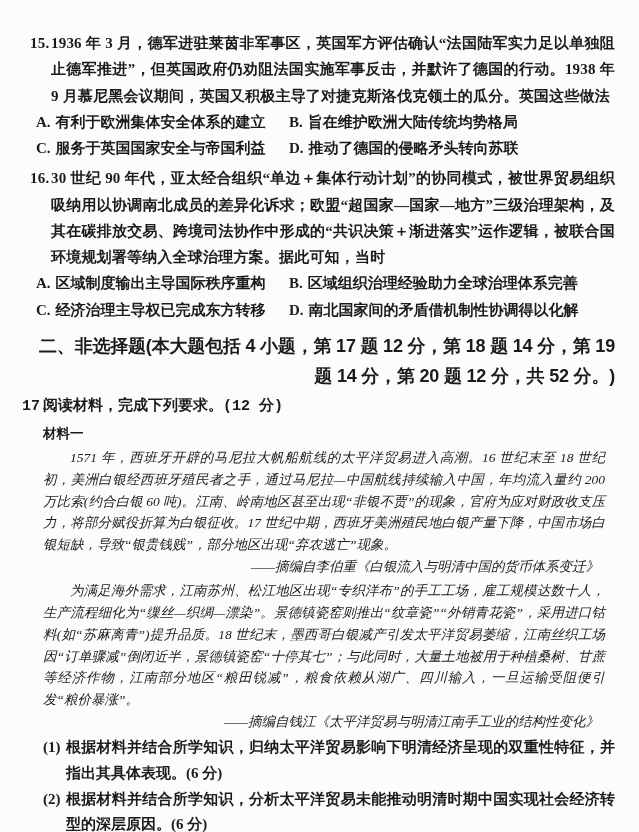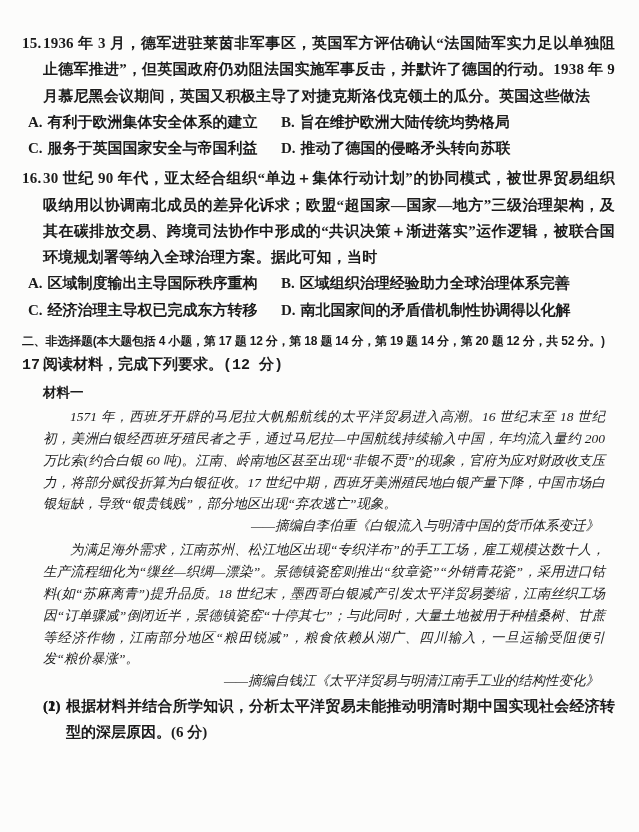--- a/index.html
+++ b/index.html
@@ -41,29 +41,30 @@
     margin-left: 3px;
     font-size: 15px;
     line-height: 1.75;
     font-weight: 600;
   }
   .opt-row {
     display: grid;
     grid-template-columns: 253px auto;
   }
   .opt-label { margin-right: 5px; }
-  .mcq { margin-bottom: 4px; }
+  .mcq { margin-bottom: 4px; margin-left: 8px; }
   
   .section-header {
     font-family: "Liberation Sans", "DejaVu Sans", sans-serif;
     font-weight: bold;
-    font-size: 12px;
+    font-size: 18px;
     line-height: 1.7;
     margin: 8px 0 2px -3px;
     letter-spacing: -0.2px;
+    text-align: right;
   }
   
   .q17 {
     position: relative;
     padding-left: 18px;
     font-size: 15px;
     font-weight: 600;
     line-height: 1.75;
     font-family: Liberation Mono, monospace;
   }
@@ -151,20 +152,20 @@
     </div>
 
     <div class="material-label">材料一</div>
     <p class="material-text">1571 年，西班牙开辟的马尼拉大帆船航线的太平洋贸易进入高潮。16 世纪末至 18 世纪初，美洲白银经西班牙殖民者之手，通过马尼拉—中国航线持续输入中国，年均流入量约 200 万比索(约合白银 60 吨)。江南、岭南地区甚至出现“非银不贾”的现象，官府为应对财政收支压力，将部分赋役折算为白银征收。17 世纪中期，西班牙美洲殖民地白银产量下降，中国市场白银短缺，导致“银贵钱贱”，部分地区出现“弃农逃亡”现象。</p>
     <div class="material-source">——摘编自李伯重《白银流入与明清中国的货币体系变迁》</div>
 
     <p class="material-text">为满足海外需求，江南苏州、松江地区出现“专织洋布”的手工工场，雇工规模达数十人，生产流程细化为“缫丝—织绸—漂染”。景德镇瓷窑则推出“纹章瓷”“外销青花瓷”，采用进口钴料(如“苏麻离青”)提升品质。18 世纪末，墨西哥白银减产引发太平洋贸易萎缩，江南丝织工场因“订单骤减”倒闭近半，景德镇瓷窑“十停其七”；与此同时，大量土地被用于种植桑树、甘蔗等经济作物，江南部分地区“粮田锐减”，粮食依赖从湖广、四川输入，一旦运输受阻便引发“粮价暴涨”。</p>
     <div class="material-source">——摘编自钱江《太平洋贸易与明清江南手工业的结构性变化》</div>
 
     <div class="sub">
-      <span class="sub-label">(1)</span>
+      <span class="sub-label">(1)</span><span>根据材料并结合所学知识，归纳太平洋贸易影响下明清经济呈现的双重性特征，并指出其具体表现。(6 分)</span>
     </div>
     <div class="sub">
       <span class="sub-label">(2)</span><span>根据材料并结合所学知识，分析太平洋贸易未能推动明清时期中国实现社会经济转型的深层原因。(6 分)</span>
     </div>
   </div>
 
 </div>
 
 </body></html>

